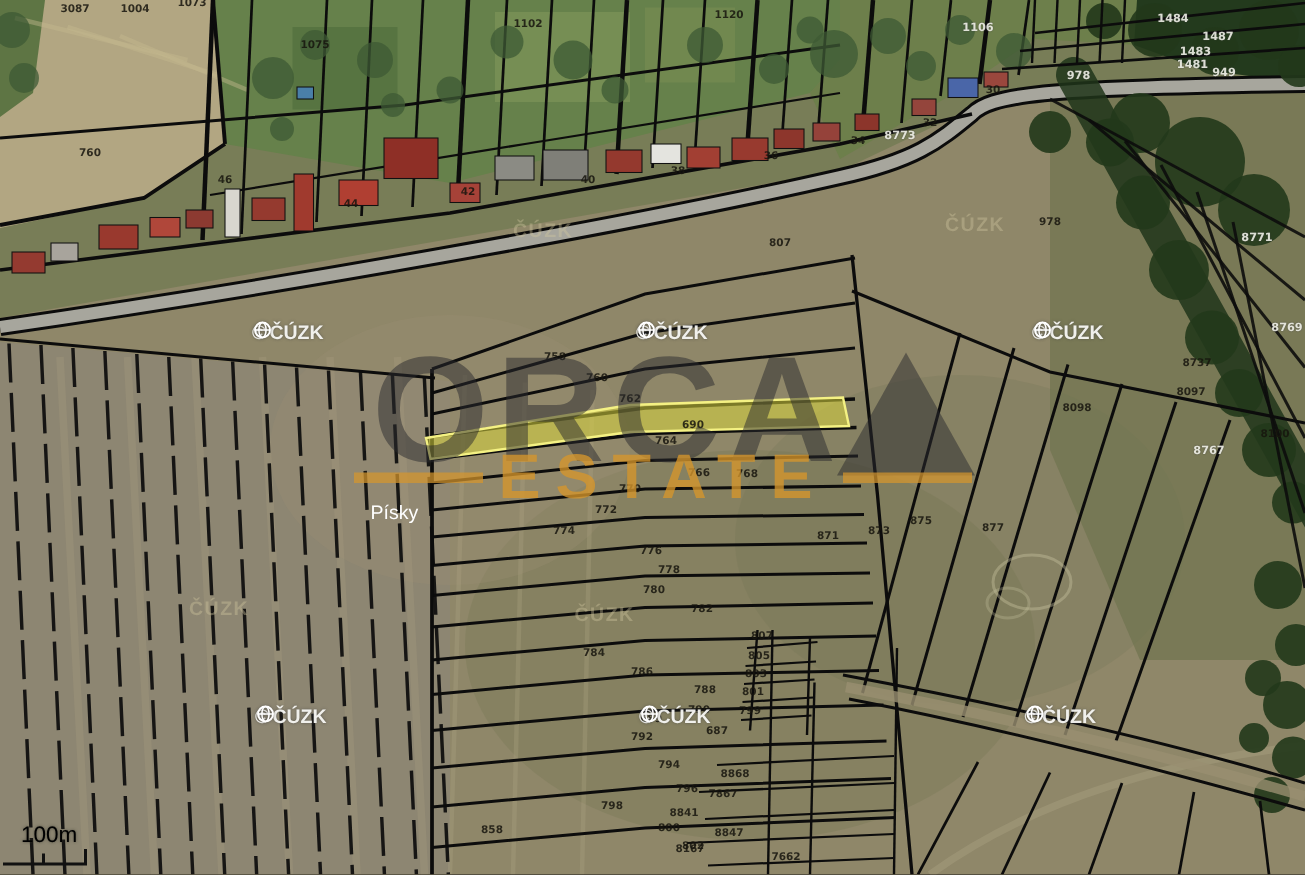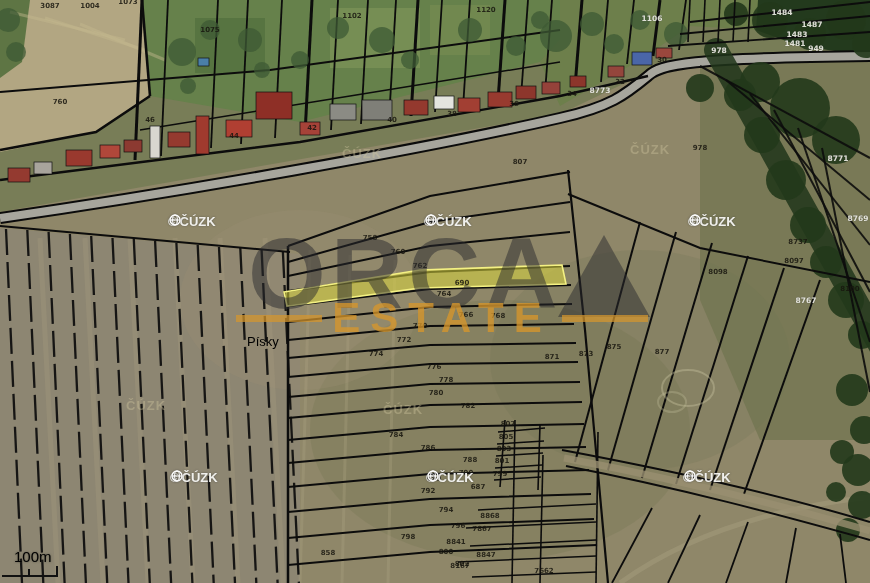--- a/index.html
+++ b/index.html
@@ -16,21 +16,21 @@
   .wm-white .globe{margin:0 1px;filter:drop-shadow(0 0 1px rgba(70,70,70,.6));}
   .wm-faint{color:rgba(210,200,160,.38);letter-spacing:1px;}
   .orca{position:absolute;left:248px;top:226px;display:flex;align-items:flex-end;pointer-events:none;}
   .orca .word{font:800 100px "Liberation Sans",sans-serif;letter-spacing:5px;
               color:rgba(42,42,45,.5);line-height:.95;}
   .orca .fin{width:0;height:0;border-left:46px solid transparent;border-right:46px solid transparent;
              border-bottom:82px solid rgba(42,42,45,.5);margin:0 0 4px -4px;}
   .estate{position:absolute;left:236px;top:294px;width:412px;display:flex;align-items:center;gap:10px;pointer-events:none;}
   .estate .bar{flex:1;height:7px;background:rgba(214,150,44,.72);}
   .estate .tx{font:bold 42px "Liberation Sans",sans-serif;letter-spacing:10px;color:rgba(214,150,44,.78);}
-  .place{position:absolute;left:247px;top:334px;color:#000000;font:13px "Liberation Sans",sans-serif;}
+  .place{position:absolute;left:247px;top:334px;color:#ffffff;font:13px "Liberation Sans",sans-serif;}
   .scale-label{position:absolute;left:14px;top:548px;color:#000000;font:15px "Liberation Sans",sans-serif;
                text-shadow:0 0 2px rgba(60,60,50,.8);}
   #g-highlight polygon{stroke:#f4f183;stroke-width:1.6;fill-opacity:.55;}
   #g-houses rect{stroke:#111;stroke-width:.7;}
 </style>
 </head>
 <body>
 
 <div class="screen">
 
@@ -328,21 +328,21 @@
       <span class="lbl lbl-dark" style="left: 504px; top: 449px;">803</span>
       <span class="lbl lbl-dark" style="left: 502px; top: 461px;">801</span>
       <span class="lbl lbl-dark" style="left: 500px; top: 474px;">799</span>
       <span class="lbl lbl-dark" style="left: 478px; top: 487px;">687</span>
       <span class="lbl lbl-dark" style="left: 434px; top: 479px;">689</span>
       <span class="lbl lbl-dark" style="left: 490px; top: 516px;">8868</span>
       <span class="lbl lbl-dark" style="left: 482px; top: 529px;">7867</span>
       <span class="lbl lbl-dark" style="left: 456px; top: 542px;">8841</span>
       <span class="lbl lbl-dark" style="left: 486px; top: 555px;">8847</span>
       <span class="lbl lbl-dark" style="left: 460px; top: 566px;">8167</span>
-      <span class="lbl lbl-dark" style="left: 524px; top: 571px; margin-left: 20px;">7662</span>
+      <span class="lbl lbl-dark" style="left: 524px; top: 571px;">7662</span>
       <span class="lbl lbl-white" style="left: 795px; top: 3px; margin-top: 40px;">1481</span>
       <span class="lbl lbl-white" style="left: 782px; top: 12px;">1484</span>
       <span class="lbl lbl-white" style="left: 812px; top: 24px;">1487</span>
       <span class="lbl lbl-white" style="left: 797px; top: 34px;">1483</span>
       <span class="lbl lbl-white" style="left: 816px; top: 48px;">949</span>
       <span class="lbl lbl-white" style="left: 719px; top: 50px;">978</span>
       <span class="lbl lbl-white" style="left: 652px; top: 18px;">1106</span>
       <span class="lbl lbl-white" style="left: 600px; top: 90px;">8773</span>
       <span class="lbl lbl-white" style="left: 838px; top: 158px;">8771</span>
       <span class="lbl lbl-white" style="left: 858px; top: 218px;">8769</span>

